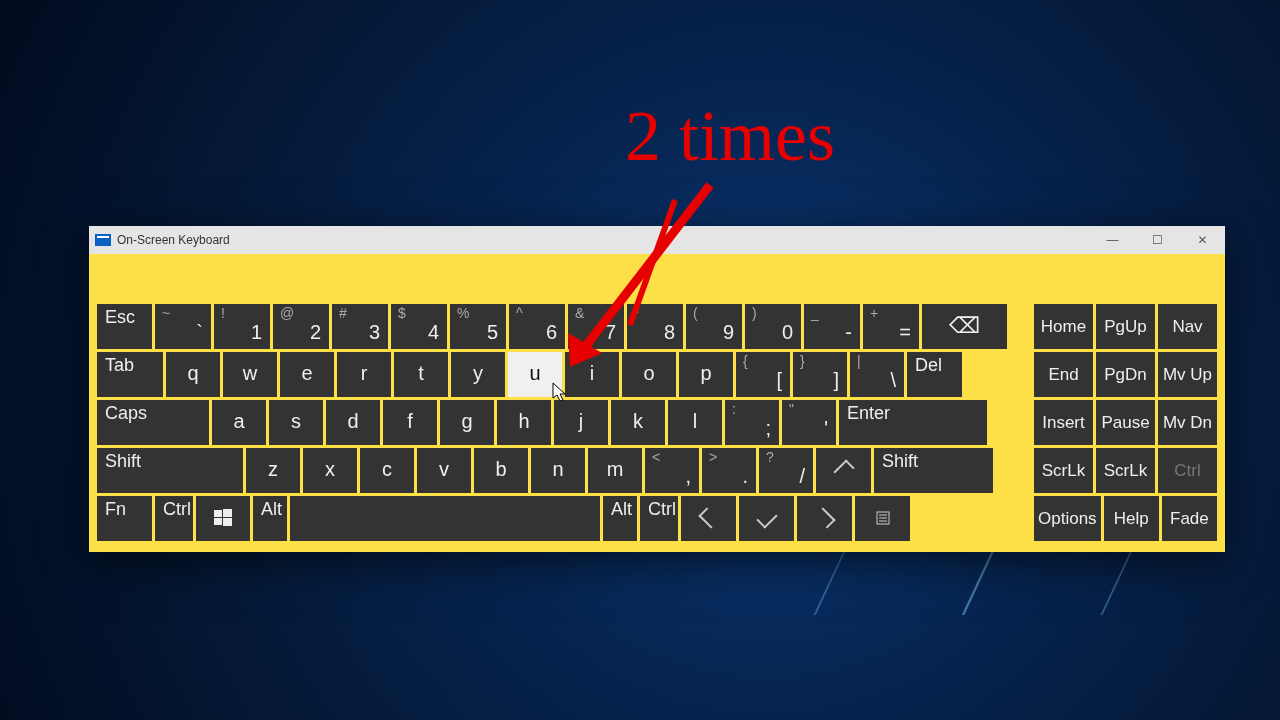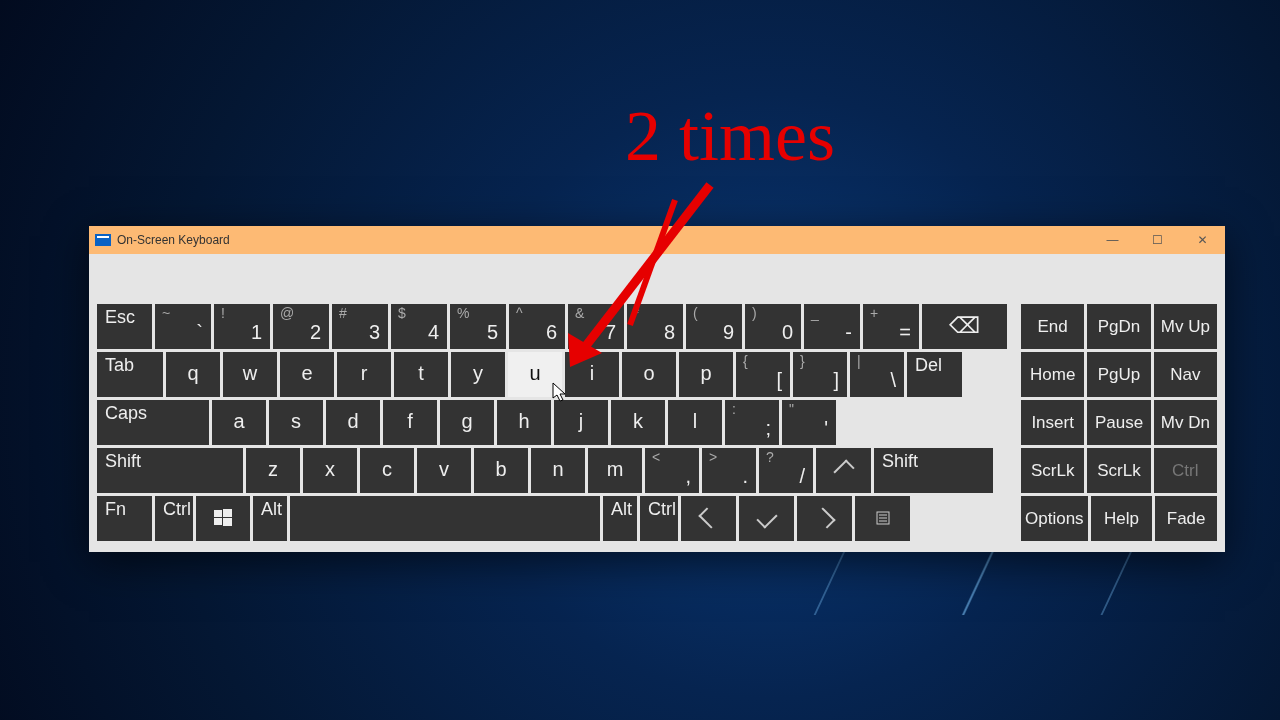--- a/index.html
+++ b/index.html
@@ -19,41 +19,41 @@
   .osk-window {
     position: absolute;
     left: 89px;
     top: 226px;
     width: 1136px;
     background: #fff;
     box-shadow: 0 10px 40px rgba(0,0,0,.6);
   }
   .titlebar {
     height: 28px;
-    background: #fdba74;
+    background: #e5e5e5;
     display: flex;
     align-items: center;
     padding: 0 6px;
     font-size: 12px;
     color: #333;
     position: relative;
   }
   .titlebar-icon {
     width: 16px; height: 12px; background: #0a62c4; margin-right: 6px;
     position: relative;
   }
   .titlebar-icon::after { content:""; position:absolute; left:2px; top:2px; right:2px; bottom:2px; background:linear-gradient(#fff 30%, transparent 30%);}
   .win-buttons { position:absolute; right:0; top:0; display:flex; }
   .win-btn { width:45px; height:28px; display:flex; align-items:center; justify-content:center; color:#555; font-size:12px; }
 
   .kbd-body {
-    background: #e5e5e5;
+    background: #fde047;
     padding: 50px 8px 8px 8px;
     display: flex;
-    gap: 0;
+    gap: 13px;
   }
   .main-block { flex: 0 0 924px; }
   .side-block { flex: 1; }
   .row { display: flex; gap: 3px; margin-bottom: 3px; }
 
   .key {
     background: #333;
     color: #eee;
     height: 45px;
     display: flex;
@@ -158,20 +158,21 @@
         <div class="key tl w-tab">Tab</div>
         <div id="r2-letters" style="display:contents"><div class="key w-letter" style="justify-content: center; align-items: center;">q</div><div class="key w-letter" style="justify-content: center; align-items: center;">w</div><div class="key w-letter" style="justify-content: center; align-items: center;">e</div><div class="key w-letter" style="justify-content: center; align-items: center;">r</div><div class="key w-letter" style="justify-content: center; align-items: center;">t</div><div class="key w-letter" style="justify-content: center; align-items: center;">y</div><div class="key w-letter highlight" style="justify-content: center; align-items: center;">u</div><div class="key w-letter" style="justify-content: center; align-items: center;">i</div><div class="key w-letter" style="justify-content: center; align-items: center;">o</div><div class="key w-letter" style="justify-content: center; align-items: center;">p</div></div>
         <div id="r2-punct" style="display:contents"><div class="key w-letter"><span class="shift-label">{</span>[</div><div class="key w-letter"><span class="shift-label">}</span>]</div><div class="key w-letter"><span class="shift-label">|</span>\</div></div>
         <div class="key tl w-del">Del</div>
       </div>
 
       <div class="row">
         <div class="key tl w-caps">Caps</div>
         <div id="r3-letters" style="display:contents"><div class="key w-letter" style="justify-content: center; align-items: center;">a</div><div class="key w-letter" style="justify-content: center; align-items: center;">s</div><div class="key w-letter" style="justify-content: center; align-items: center;">d</div><div class="key w-letter" style="justify-content: center; align-items: center;">f</div><div class="key w-letter" style="justify-content: center; align-items: center;">g</div><div class="key w-letter" style="justify-content: center; align-items: center;">h</div><div class="key w-letter" style="justify-content: center; align-items: center;">j</div><div class="key w-letter" style="justify-content: center; align-items: center;">k</div><div class="key w-letter" style="justify-content: center; align-items: center;">l</div></div>
         <div id="r3-punct" style="display:contents"><div class="key w-letter"><span class="shift-label">:</span>;</div><div class="key w-letter"><span class="shift-label">"</span>'</div></div>
+        <div class="key tl w-enter">Enter</div>
       </div>
 
       <div class="row">
         <div class="key tl w-shiftL">Shift</div>
         <div id="r4-letters" style="display:contents"><div class="key w-letter" style="justify-content: center; align-items: center;">z</div><div class="key w-letter" style="justify-content: center; align-items: center;">x</div><div class="key w-letter" style="justify-content: center; align-items: center;">c</div><div class="key w-letter" style="justify-content: center; align-items: center;">v</div><div class="key w-letter" style="justify-content: center; align-items: center;">b</div><div class="key w-letter" style="justify-content: center; align-items: center;">n</div><div class="key w-letter" style="justify-content: center; align-items: center;">m</div></div>
         <div id="r4-punct" style="display:contents"><div class="key w-letter"><span class="shift-label">&lt;</span>,</div><div class="key w-letter"><span class="shift-label">&gt;</span>.</div><div class="key w-letter"><span class="shift-label">?</span>/</div></div>
         <div class="key mid w-arrow">
             <span class="chev up"></span>
           </div>
         <div class="key tl w-shiftR">Shift</div>
@@ -207,30 +208,30 @@
               <line x1="3" y1="4" x2="11" y2="4" stroke="#ccc"></line>
               <line x1="3" y1="7" x2="11" y2="7" stroke="#ccc"></line>
               <line x1="3" y1="10" x2="11" y2="10" stroke="#ccc"></line>
             </svg>
         </div>
       </div>
 
     </div>
 
     <div class="side-block">
+      <div class="row" id="side-r1">
+          <div class="key">Home</div>
+          <div class="key">PgUp</div>
+          <div class="key">Nav</div>
+        </div>
       <div class="row" id="side-r2">
           <div class="key">End</div>
           <div class="key">PgDn</div>
           <div class="key">Mv Up</div>
         </div>
-      <div class="row" id="side-r1">
-          <div class="key">Home</div>
-          <div class="key">PgUp</div>
-          <div class="key">Nav</div>
-        </div>
       <div class="row" id="side-r3">
           <div class="key">Insert</div>
           <div class="key">Pause</div>
           <div class="key">Mv Dn</div>
         </div>
       <div class="row" id="side-r4">
           <div class="key">ScrLk</div>
           <div class="key">ScrLk</div>
           <div class="key disabled">Ctrl</div>
         </div>

